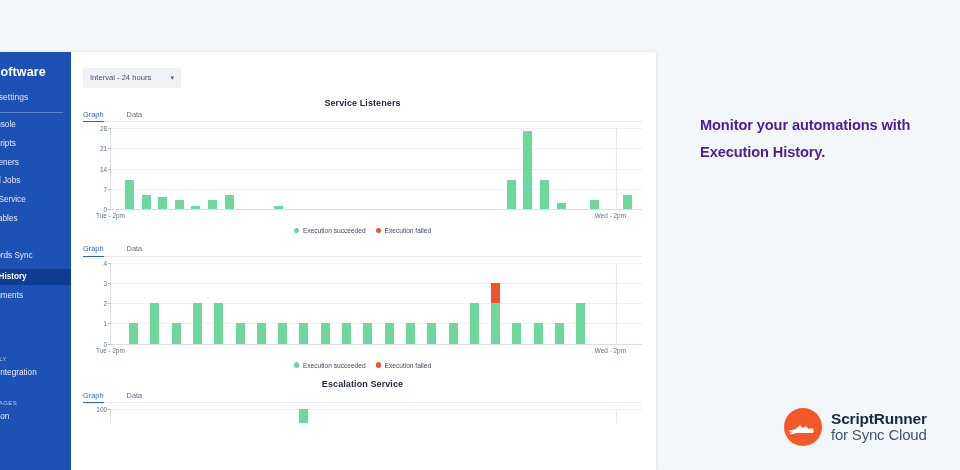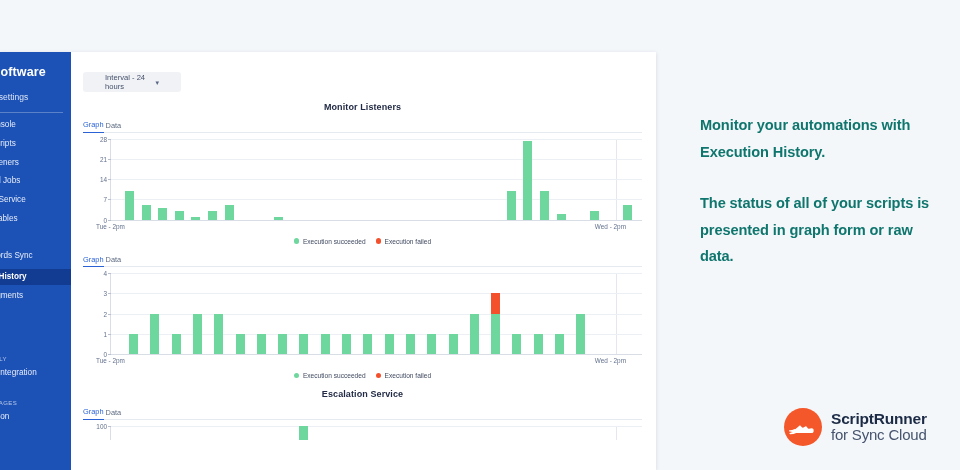--- a/index.html
+++ b/index.html
@@ -66,31 +66,31 @@
     width: 585px; height: 418px;
     background: #ffffff;
     padding: 14px 14px 0 12px;
     overflow: hidden;
   }
 
   .interval-select {
     display: inline-flex; align-items: center; justify-content: space-between;
     width: 98px; height: 20px;
     background: #f1f2f5; border: none; border-radius: 3px;
-    padding: 0 22px;
+    padding: 0 7px;
     font-size: 7.6px; color: #44506b;
   }
   .chev { font-size: 7px; color: #5a6781; line-height: 1; }
 
   .chart-block { position: relative; margin-top: 10px; }
   .chart-title {
     text-align: center; font-size: 9px; font-weight: 700; color: #222b45;
     letter-spacing: .1px; height: 12px;
   }
-  .tabs { display: flex; gap: 2px; margin-top: 6px; align-items: center; }
+  .tabs { display: flex; gap: 23px; margin-top: 0; }
   .tab {
     font-size: 7.4px; color: #5f6b82; padding-bottom: 2.5px;
   }
   .tab.active { color: #2a62d6; border-bottom: 1.6px solid #2a62d6; }
   .tabs-rule { height: 1px; background: #e6e9ef; margin-top: -1px; }
 
   
   .plot-wrap { position: relative; padding-left: 27px; padding-top: 6px; }
   .plot {
     position: relative; height: 82px;
@@ -135,21 +135,21 @@
   }
   .leg { display: flex; align-items: center; gap: 3.5px; }
   .dot { width: 5.5px; height: 5.5px; border-radius: 50%; }
   .leg-text { font-size: 6.6px; color: #404a60; }
 
   
   .promo {
     position: absolute; left: 700px; top: 112px; width: 236px;
   }
   .promo p {
-    font-size: 14.6px; font-weight: 700; color: #0f766e;
+    font-size: 14.6px; font-weight: 700; color: #4c1d95;
     line-height: 1.82; letter-spacing: -.1px;
   }
   .promo p.second { margin-top: 25px; }
 
   .brand {
     position: absolute; left: 784px; top: 408px;
     display: flex; align-items: center; gap: 9px;
   }
   .brand-mark {
     width: 38px; height: 38px; border-radius: 50%;
@@ -198,21 +198,21 @@
 
     <main class="main">
 
       <div class="interval-select">
         <span>Interval - 24 hours</span>
         <span class="chev">▾</span>
       </div>
 
       
       <section class="chart-block">
-        <div class="chart-title">Monitor Listeners</div>
+        <div class="chart-title">Service Listeners</div>
         <div class="tabs">
           <div class="tab active">Graph</div>
           <div class="tab">Data</div>
         </div>
         <div class="tabs-rule"></div>
 
         <div class="plot-wrap">
           <div class="plot" id="plot0">
             <div class="rt-edge" style="right:25px"></div>
           <span class="ytick" style="top: 81px;">0</span>
@@ -348,21 +348,20 @@
               <div class="bar" style="left: 188.4px; width: 9px; height: 14px; background: rgb(110, 215, 157);"></div>
             </div>
         </div>
       </section>
 
     </main>
   </div>
 
   <div class="promo">
     <p>Monitor your automations with Execution History.</p>
-    <p class="second">The status of all of your scripts is presented in graph form or raw data.</p>
   </div>
 
   <div class="brand">
     <div class="brand-mark">
       <svg viewBox="0 0 38 38" width="38" height="38" aria-hidden="true">
         <path d="M7 23.5c1.8-.6 3.4-1.5 4.8-2.7l3.3-2.9c.5-.4 1.2-.4 1.6.1l1.2 1.3c.4.4 1 .5 1.5.2l1.9-1.1c.6-.3 1.3-.1 1.6.5l.7 1.2c.3.5.8.7 1.3.6l2.6-.5c1.1-.2 2.1.6 2.1 1.7v1.3c0 1-.8 1.8-1.8 1.8H9.2c-1.3 0-2.4-.8-2.8-2l.6-.5z" fill="#ffffff"></path>
         <path d="M6.2 25.6c2.6 0 4.4-.6 6.2-1.6" stroke="#ffffff" stroke-width="1.5" stroke-linecap="round" fill="none"></path>
         <path d="M5.6 22.8c2 .1 3.4-.3 4.8-1" stroke="#ffffff" stroke-width="1.3" stroke-linecap="round" fill="none"></path>
       </svg>
     </div>

